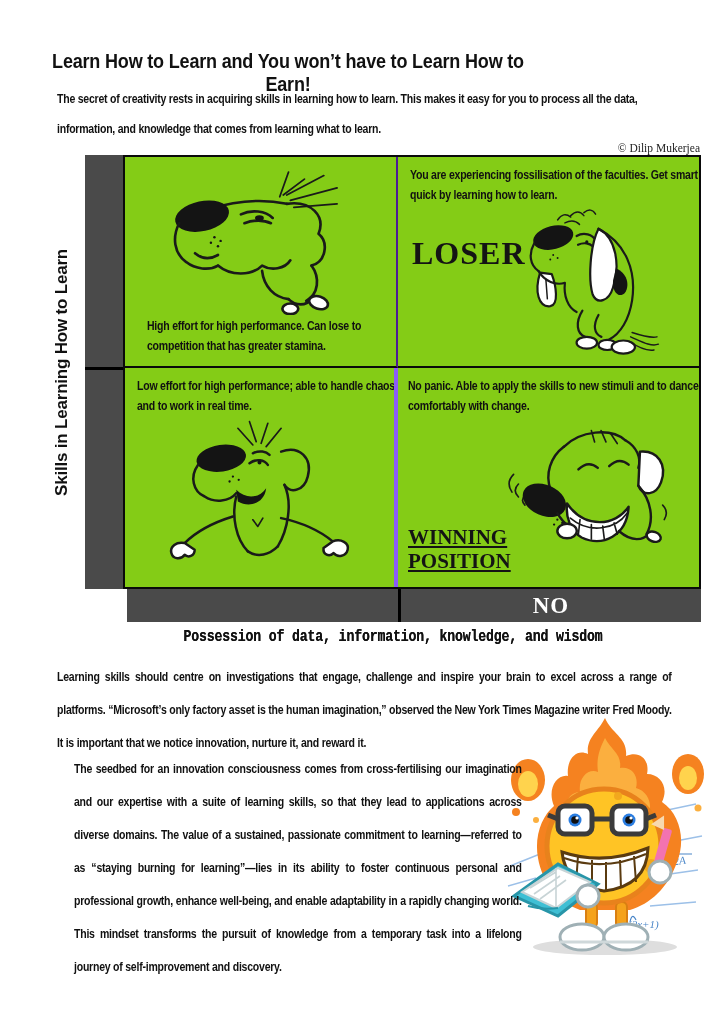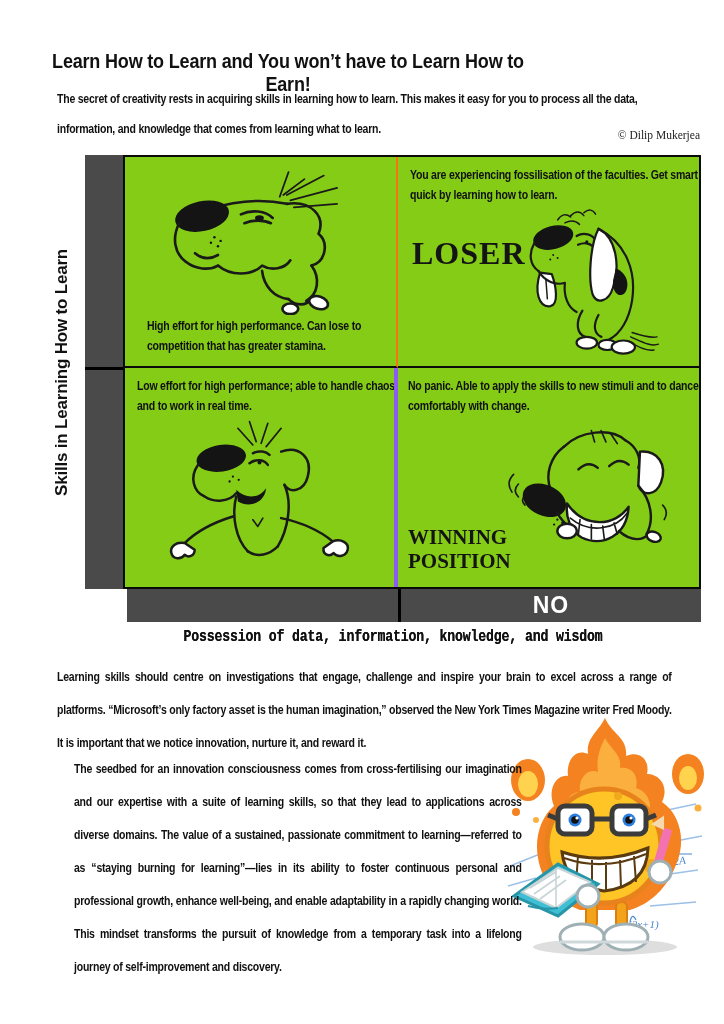--- a/index.html
+++ b/index.html
@@ -4,45 +4,45 @@
 <style>
   html,body{margin:0;padding:0;background:#fff;}
   .page{position:relative;width:724px;height:1024px;background:#fff;overflow:hidden;
         font-family:"Liberation Sans",sans-serif;color:#111;}
   
   .cond{font-weight:700;letter-spacing:-0.3px;transform:scaleX(0.78);transform-origin:left top;display:block;}
   .cond-c{font-weight:700;letter-spacing:-0.2px;transform:scaleX(0.9);transform-origin:center top;display:inline-block;}
 
   .title{position:absolute;top:50px;left:0;width:576px;text-align:center;font-size:20px;font-weight:700;}
   .intro{position:absolute;top:84px;left:57px;width:788px;font-size:13.5px;line-height:30px;}
-  .copyright{position:absolute;top:129px;right:24px;font-family:"Liberation Serif",serif;font-size:11.5px;color:#222;}
+  .copyright{position:absolute;top:142px;right:24px;font-family:"Liberation Serif",serif;font-size:11.5px;color:#222;}
 
   .matrix{position:absolute;left:85px;top:155px;width:616px;height:520px;}
   .ybar{position:absolute;left:0;top:0;width:38px;height:434px;background:#4a4a4a;}
   .ybar-split{position:absolute;left:0;top:212px;width:38px;height:3px;background:#000;}
   .ylabel{position:absolute;left:-45px;top:0;width:44px;height:434px;display:flex;align-items:center;justify-content:center;}
   .ylabel span{writing-mode:vertical-rl;transform:rotate(180deg);font-size:17px;font-weight:700;letter-spacing:-0.2px;white-space:nowrap;}
   .grid{position:absolute;left:38px;top:0;width:578px;height:434px;border:2px solid #0a0a0a;box-sizing:border-box;background:#fff;
         display:grid;grid-template-columns:273px 1fr;grid-template-rows:211px 1fr;}
   .cell{position:relative;background:#84cc16;overflow:hidden;}
-  .cell.tl{border-right:2px solid #f97316;border-bottom:2px solid #0a0a0a;}
+  .cell.tl{border-right:2px solid #4c1d95;border-bottom:2px solid #0a0a0a;}
   .cell.tr{border-bottom:2px solid #0a0a0a;}
   .cell.bl{border-right:4px solid #8b5cf6;}
   .cap{position:absolute;font-size:13.5px;line-height:1.5;}
   .cap.tl{left:22px;bottom:10px;width:330px;}
   .cap.tr{left:12px;top:8px;width:372px;}
   .cap.bl{left:12px;top:8px;width:350px;}
   .cap.br{left:10px;top:8px;width:376px;}
   .serif-label{font-family:"Liberation Serif",serif;font-weight:700;color:#141414;}
   .loser{position:absolute;left:14px;top:78px;font-size:32px;letter-spacing:1px;}
-  .winning{position:absolute;left:10px;bottom:14px;font-size:21px;line-height:1.15;width:150px;}
+  .winning{position:absolute;left:10px;bottom:14px;font-size:21px;line-height:1.15;width:150px;text-decoration:underline;}
   .xbar{position:absolute;left:42px;top:434px;width:574px;height:33px;background:#4a4a4a;}
   .xbar-split{position:absolute;left:271px;top:0;width:3px;height:33px;background:#000;}
   .no-label{position:absolute;left:274px;right:0;top:0;height:33px;line-height:33px;text-align:center;
-            font-family:Liberation Sans, sans-serif;font-weight:700;font-size:23px;color:#fff;letter-spacing:1px;}
+            font-family:Liberation Serif, serif;font-weight:700;font-size:23px;color:#fff;letter-spacing:1px;}
   .xlabel{position:absolute;left:0;top:472px;width:616px;text-align:center;font-size:16.5px;font-family:Liberation Mono, monospace;}
 
   .para{position:absolute;font-size:13.5px;line-height:33px;text-align:justify;}
   .para1{left:57px;top:660px;width:788px;}
   .para2{left:74px;top:752px;width:574px;}
   .mascot{position:absolute;left:500px;top:716px;width:216px;height:242px;}
 
   .dog{position:absolute;}
   .dog path,.dog ellipse,.dog circle{fill:none;stroke:#1a1a1a;stroke-width:3;stroke-linecap:round;stroke-linejoin:round;}
   .dog .ink{fill:#141414;stroke:none;}

